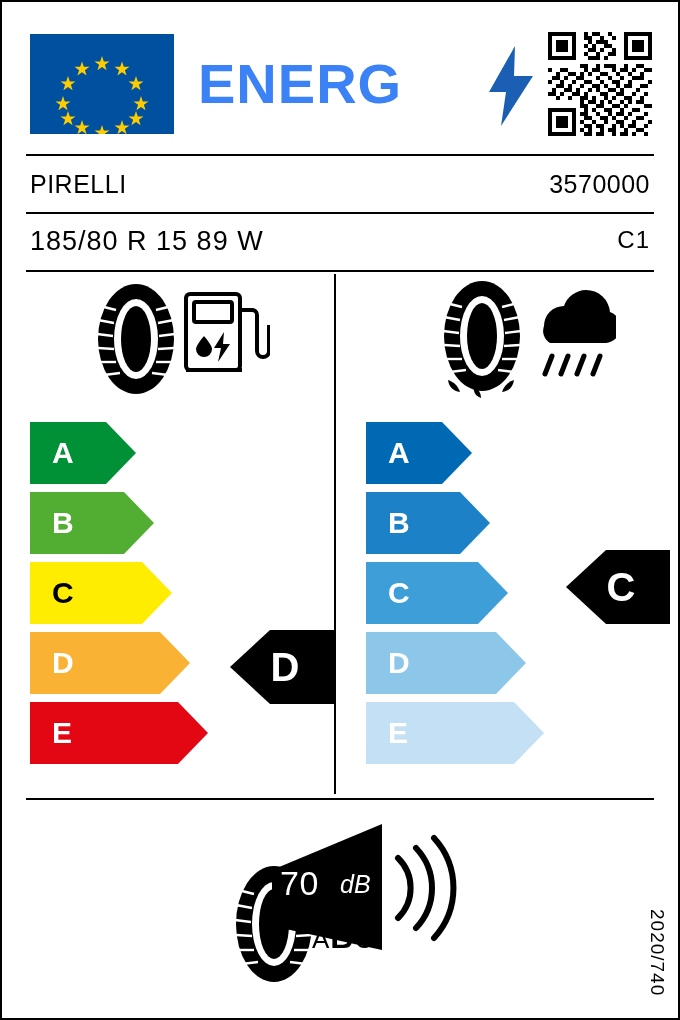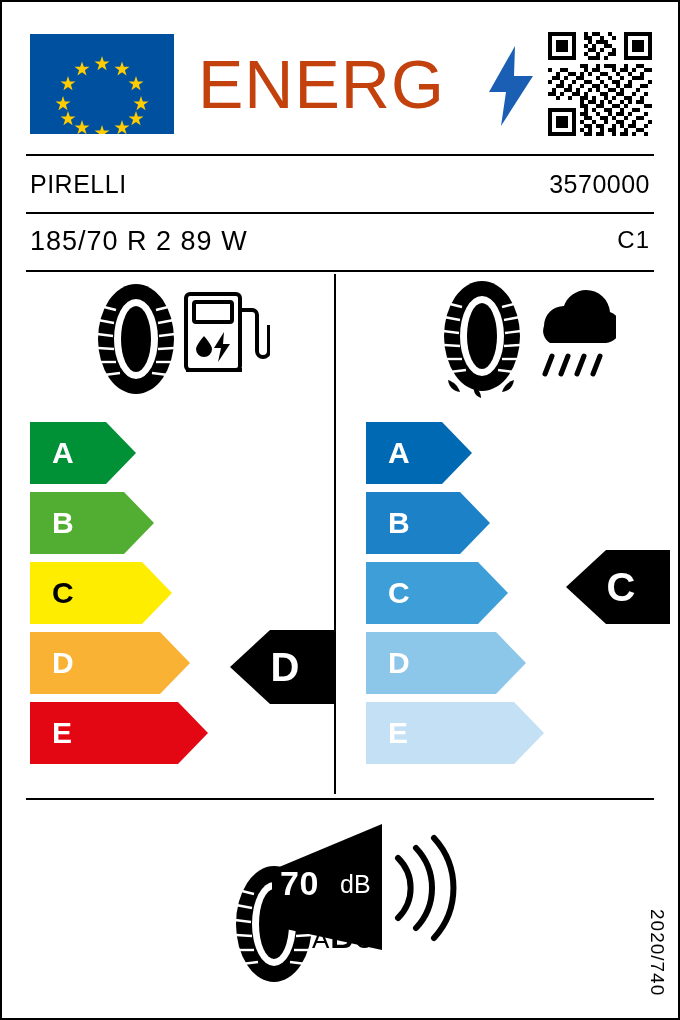--- a/index.html
+++ b/index.html
@@ -35,24 +35,24 @@
     left: 28px; top: 32px;
     width: 144px;
     height: 100px;
     background: #0050a0;
   }
   .eu-flag svg { display: block; }
   .energ-word {
     position: absolute;
     left: 196px;
     top: 38px;
-    font-size: 68px;
-    font-weight: normal;
+    font-size: 56px;
+    font-weight: bold;
     letter-spacing: 1px;
-    color: #c2410c;
+    color: #3b82f6;
     line-height: 88px;
   }
   .bolt {
     position: absolute;
     left: 487px;
     top: 44px;
     width: 44px;
     height: 80px;
   }
   .qr {
@@ -201,28 +201,29 @@
     left: 210px;
     top: 812px;
     width: 260px;
     height: 180px;
   }
   .noise-db {
     position: absolute;
     left: 278px;
     top: 862px;
     font-size: 34px;
-    font-weight: bold;
+    font-weight: normal;
     letter-spacing: 0.5px;
   }
   .noise-unit {
     position: absolute;
     left: 338px;
     top: 868px;
     font-size: 25px;
+    font-style: italic;
   }
   .noise-classes {
     position: absolute;
     left: 310px;
     top: 917px;
     font-size: 26px;
     letter-spacing: 1px;
   }
   .noise-classes b {
     font-size: 32px;
@@ -435,21 +436,21 @@
     </div>
   </div>
 
   <div class="hline t1"></div>
 
   <div class="brand">PIRELLI</div>
   <div class="code">3570000</div>
 
   <div class="hline t2"></div>
 
-  <div class="size">185/70 R 2 89 W</div>
+  <div class="size">185/80 R 15 89 W</div>
   <div class="classcode">C1</div>
 
   <div class="hline t3"></div>
   <div class="vline"></div>
 
   <div class="pict-fuel">
     <svg width="180" height="118" viewBox="0 0 180 118">
 
       <ellipse cx="46" cy="59" rx="38" ry="55" fill="#000"></ellipse>
       <ellipse cx="46" cy="59" rx="22" ry="40" fill="#fff"></ellipse>

